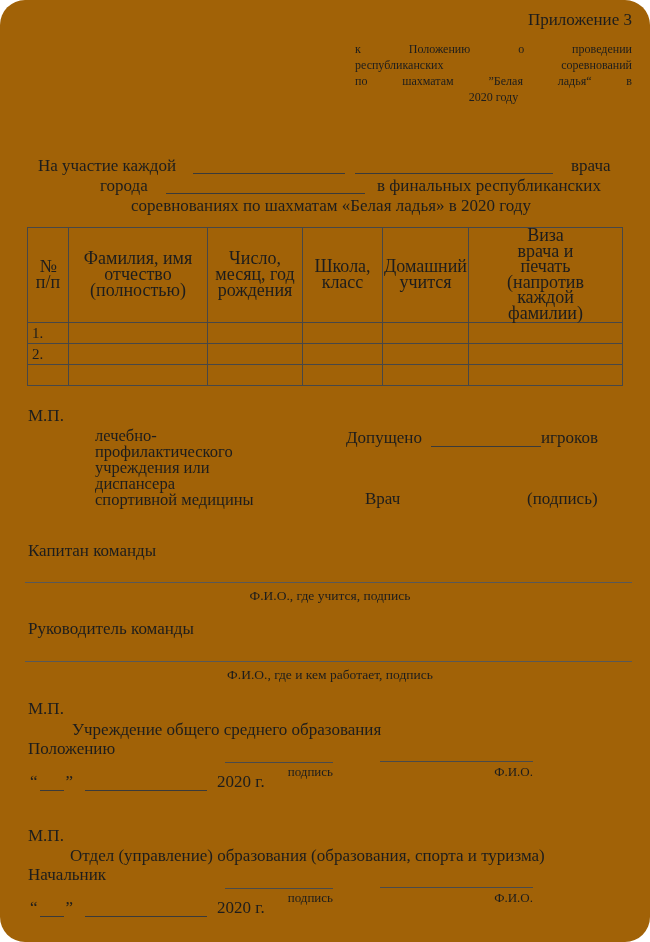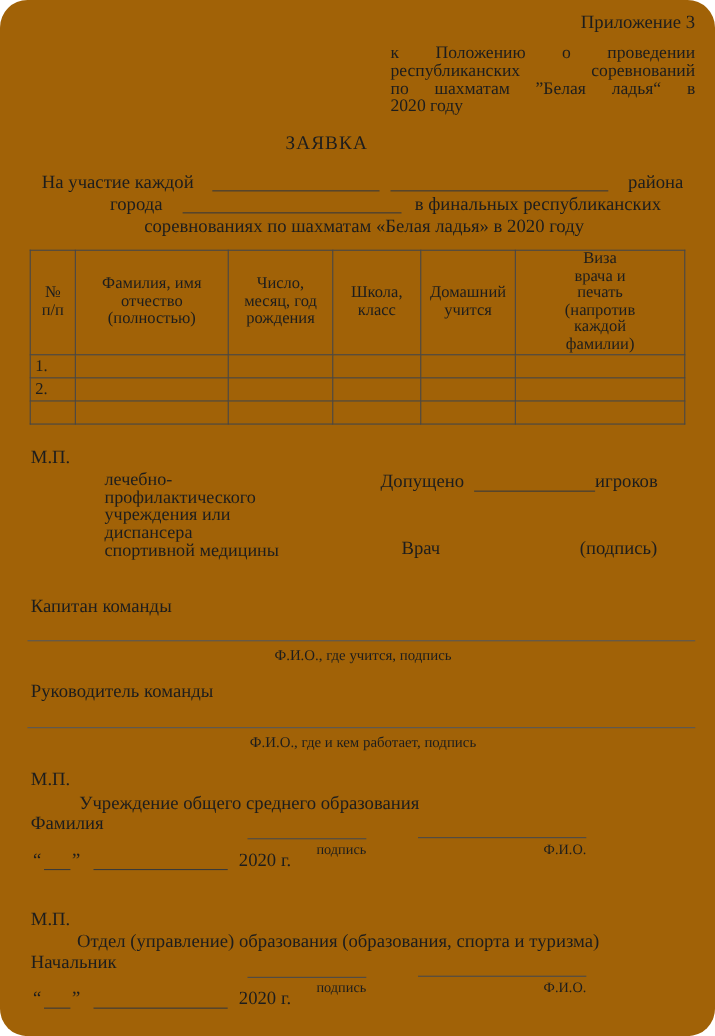--- a/index.html
+++ b/index.html
@@ -8,41 +8,41 @@
     width:650px;height:942px;
     background:#a16207;
     font-family:Liberation Serif, serif;
     color:#1d1d1d;
     overflow:hidden;
     border-radius:25px;
   }
   .abs{position:absolute;}
   .pre{white-space:pre-line;}
   .t17{font-size:17px;line-height:20px;}
-  .t16{font-size:16px;line-height:16px;}
+  .t16{font-size:12px;line-height:16px;}
   
   .jline{text-align:justify;text-align-last:justify;}
-  .jlast{text-align:left;}
+  .jlast{text-align:center;}
   
   .bline{position:absolute;top:0;height:17px;border-bottom:1.5px solid #3a3a3a;}
   .blank{display:inline-block;border-bottom:1.5px solid #3a3a3a;height:14px;vertical-align:-4px;}
   
   .rule{position:absolute;height:0;border-top:1.8px solid #585858;}
   .shortrule{position:absolute;height:0;border-top:1.5px solid #4a4a4a;}
   
   .roster{
     position:absolute;left:27px;top:227px;width:595px;
     border-collapse:collapse;table-layout:fixed;
   }
   .roster th,.roster td{
     border:1.4px solid #474747;
     font-weight:normal;padding:0;
   }
   .roster th{
-    font-size:15px;line-height:15.6px;
+    font-size:18px;line-height:15.6px;
     text-align:center;vertical-align:middle;
     white-space:pre-line;
   }
   .roster thead tr{height:92px;}
   .roster tbody tr{height:21px;}
   .roster tbody td{
     font-size:15px;line-height:18px;
     text-align:left;vertical-align:middle;
     padding-left:4px;
   }
@@ -56,27 +56,26 @@
 
   <div class="abs t17" style="left:355px;top:10px;width:277px;text-align:right;">Приложение 3</div>
 
   <div class="abs t16" style="left:355px;top:41px;width:277px;">
     <div class="jline">к Положению о проведении</div>
     <div class="jline">республиканских соревнований</div>
     <div class="jline">по шахматам ”Белая ладья“ в</div>
     <div class="jlast">2020 году</div>
   </div>
 
-  <div class="abs" style="left:0;top:119px;width:594px;text-align:center;font-size:17.5px;letter-spacing:1px;">ЗАЯВКА</div>
 
   <div class="abs t17" style="left:0;top:156px;width:650px;height:21px;">
     <span class="abs" style="left:38px;">На участие каждой</span>
     <span class="bline" style="left:193px;width:152px;"></span>
     <span class="bline" style="left:355px;width:198px;"></span>
-    <span class="abs" style="left:571px;">района</span>
+    <span class="abs" style="left:571px;">врача</span>
   </div>
 
   <div class="abs t17" style="left:0;top:176px;width:650px;height:21px;">
     <span class="abs" style="left:100px;">города</span>
     <span class="bline" style="left:166px;width:199px;"></span>
     <span class="abs" style="left:377px;">в финальных республиканских</span>
   </div>
 
   <div class="abs t17" style="left:6px;top:196px;width:650px;text-align:center;">соревнованиях по шахматам «Белая ладья» в 2020 году</div>
 
@@ -154,21 +153,21 @@
   <div class="abs t17" style="left:28px;top:541px;">Капитан команды</div>
   <div class="rule" style="left:25px;top:582px;width:607px;"></div>
   <div class="hint" style="top:588px;">Ф.И.О., где учится, подпись</div>
 
   <div class="abs t17" style="left:28px;top:619px;">Руководитель команды</div>
   <div class="rule" style="left:25px;top:661px;width:607px;"></div>
   <div class="hint" style="top:667px;">Ф.И.О., где и кем работает, подпись</div>
 
   <div class="abs t17" style="left:28px;top:699px;">М.П.</div>
   <div class="abs t17" style="left:72px;top:720px;">Учреждение общего среднего образования</div>
-  <div class="abs t17" style="left:28px;top:739px;">Фамилия</div>
+  <div class="abs t17" style="left:28px;top:739px;">Положению</div>
   <div class="shortrule" style="left:225px;top:762px;width:108px;"></div>
   <div class="shortrule" style="left:380px;top:761px;width:153px;"></div>
   <div class="ulabel" style="left:225px;top:765px;width:108px;">подпись</div>
   <div class="ulabel" style="left:380px;top:765px;width:153px;">Ф.И.О.</div>
   <div class="abs t17" style="left:30px;top:772px;">
     <span>“</span><span class="blank" style="width:24px;margin-left:2px;"></span><span style="margin-left:2px;">”</span><span class="blank" style="width:122px;margin-left:12px;"></span><span style="margin-left:10px;">2020 г.</span>
   </div>
 
   <div class="abs t17" style="left:28px;top:826px;">М.П.</div>
   <div class="abs t17" style="left:70px;top:846px;">Отдел (управление) образования (образования, спорта и туризма)</div>

